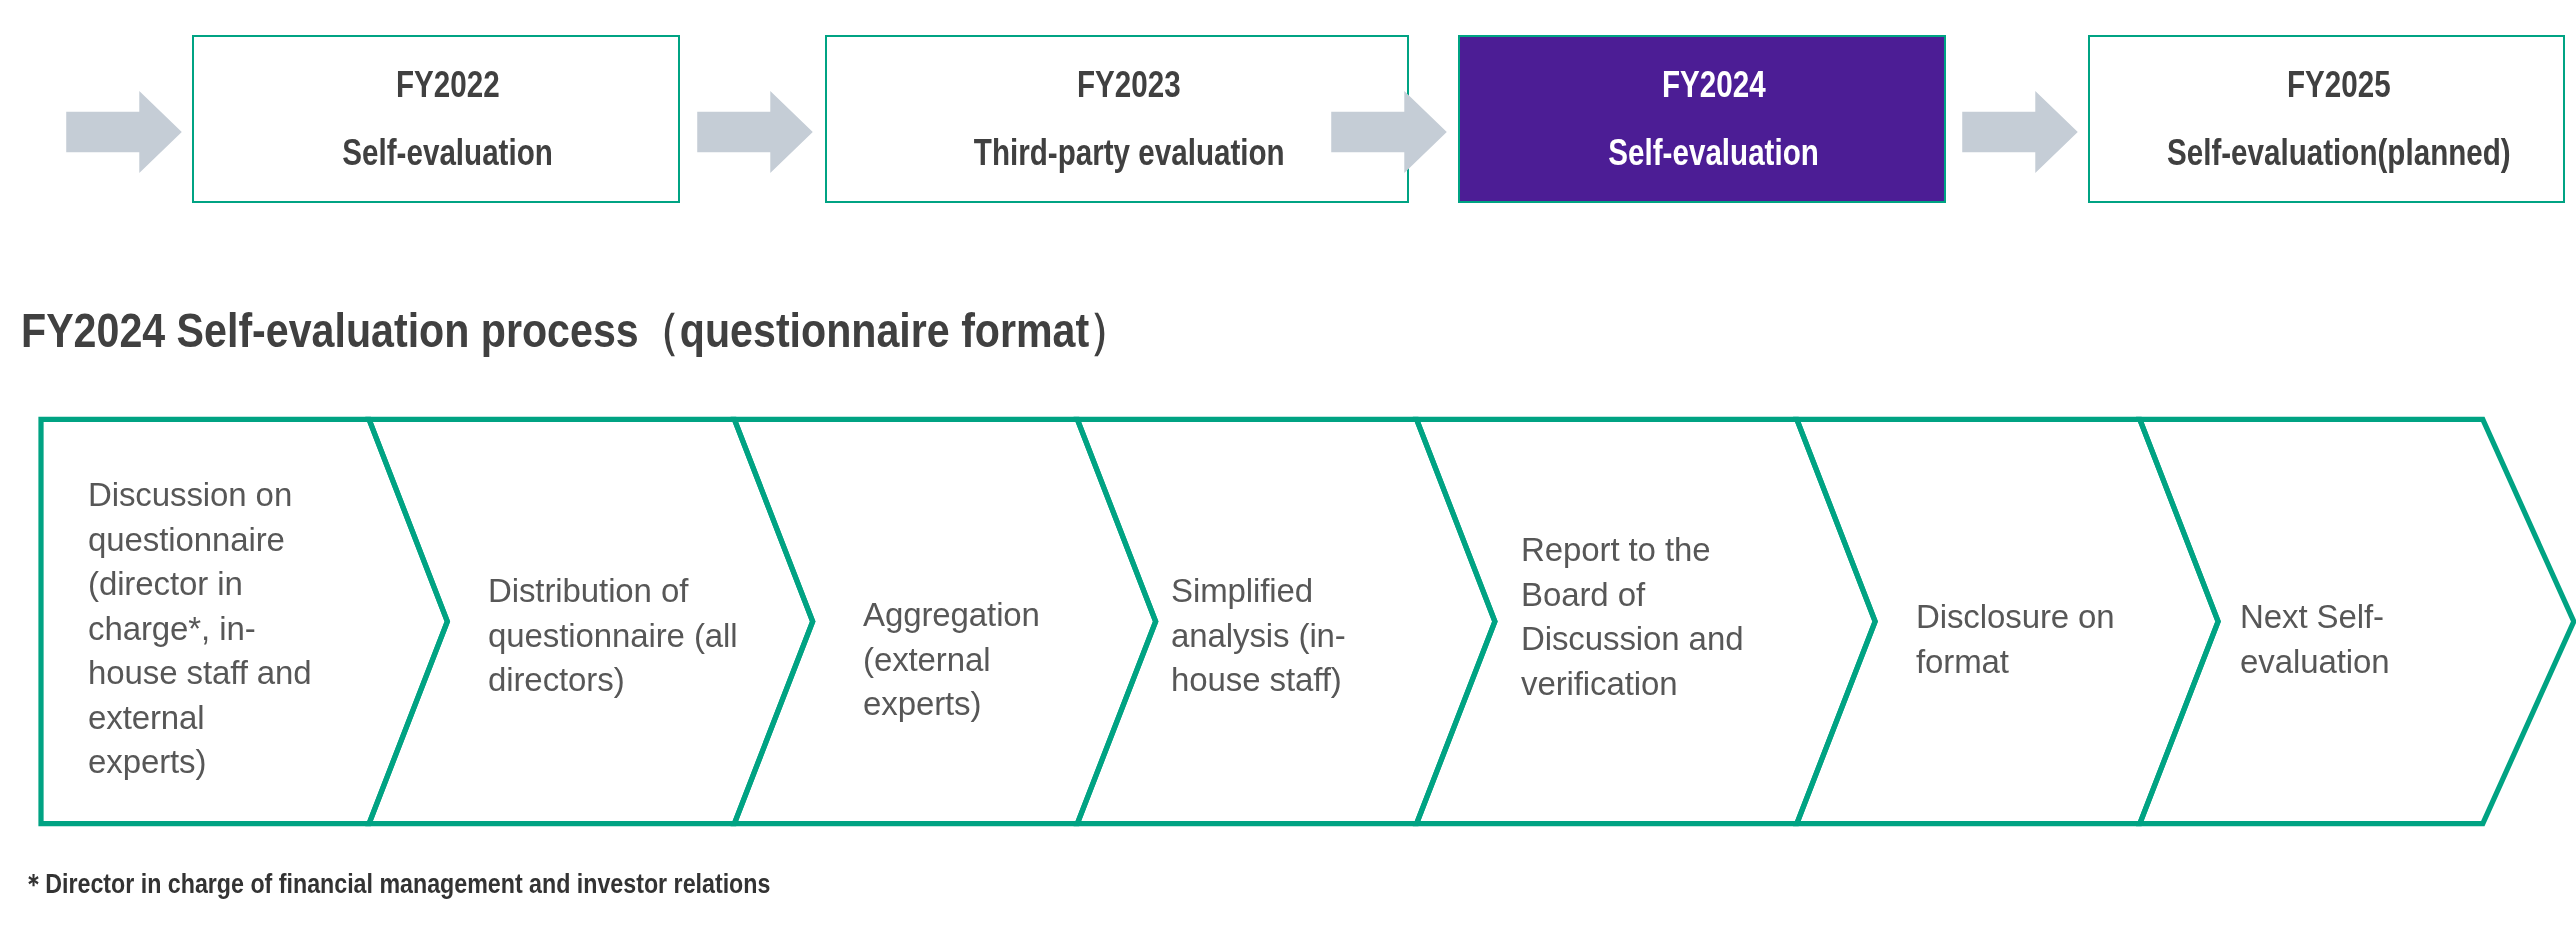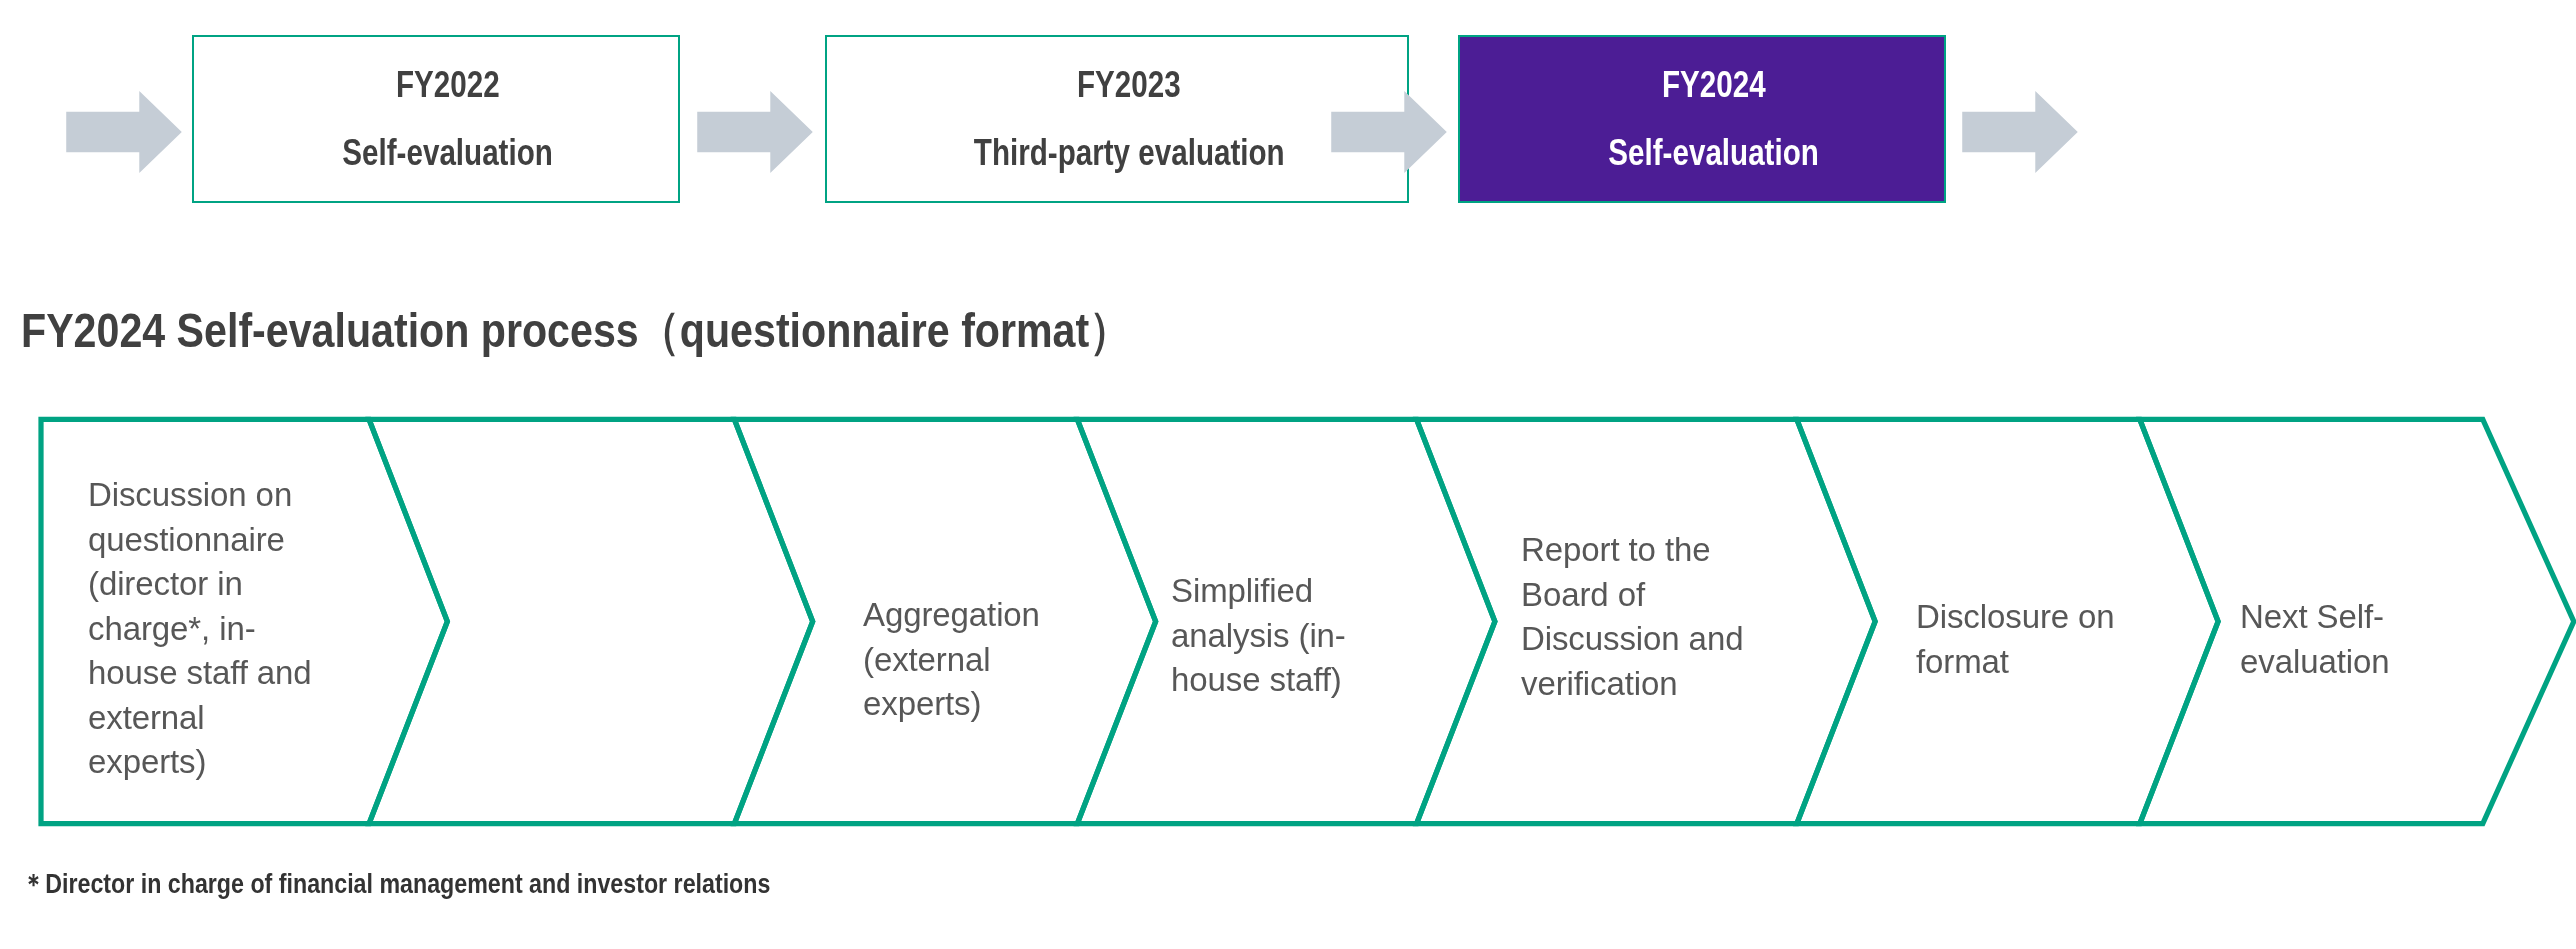--- a/index.html
+++ b/index.html
@@ -149,20 +149,24 @@
     <div class="tl-line line1">FY2024</div>
     <div class="tl-line">Self-evaluation</div>
   </div>
 
   <div class="tl-arrow" style="left:1962px;">
     <svg viewBox="0 0 155 110" xmlns="http://www.w3.org/2000/svg">
       <polygon points="0,28 98,28 98,0 155,55 98,110 98,82 0,82" fill="#C5CDD6"></polygon>
     </svg>
   </div>
 
+  <div class="tl-box" style="left:2088px; width:477px;">
+    <div class="tl-line line1">FY2025</div>
+    <div class="tl-line">Self-evaluation(planned)</div>
+  </div>
 </div>
 
 <div id="section-title">FY2024 Self-evaluation process（questionnaire format）</div>
 
 <div id="process-band">
 
   <svg class="band-lines" viewBox="0 0 3455 570" xmlns="http://www.w3.org/2000/svg">
     <g fill="none" stroke="#00A383" stroke-width="7" stroke-linejoin="miter">
 
       <path d="M 55,14 L 495,14 L 600,285 L 495,556 L 55,556 L 55,14 Z"></path>
@@ -176,20 +180,21 @@
       <path d="M 1900,14 L 2410,14 L 2515,285 L 2410,556 L 1900,556 L 2005,285 Z"></path>
 
       <path d="M 2410,14 L 2870,14 L 2975,285 L 2870,556 L 2410,556 L 2515,285 Z"></path>
 
       <path d="M 2870,14 L 3330,14 L 3452,285 L 3330,556 L 2870,556 L 2975,285 Z"></path>
     </g>
   </svg>
 
   <div class="chev-label" style="left:88px; top:64px;  width:224px;">Discussion on questionnaire (director in charge*, in-house staff and external experts)</div>
 
+  <div class="chev-label" style="left:488px; top:160px; width:253px;">Distribution of questionnaire (all directors)</div>
 
   <div class="chev-label" style="left:863px; top:160px; width:216px;margin-top:24px;">Aggregation (external experts)</div>
 
   <div class="chev-label" style="left:1171px; top:160px; width:246px;">Simplified analysis (in-house staff)</div>
 
   <div class="chev-label" style="left:1521px; top:119px; width:239px;">Report to the Board of Discussion and verification</div>
 
   <div class="chev-label" style="left:1916px; top:186px; width:246px;">Disclosure on format</div>
 
   <div class="chev-label" style="left:2240px; top:186px; width:276px;">Next Self-evaluation</div>

